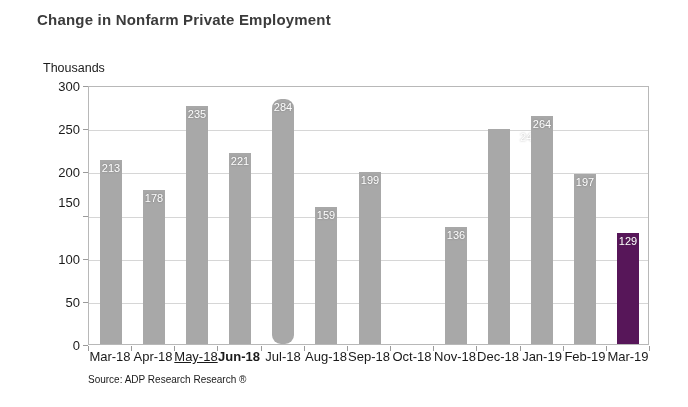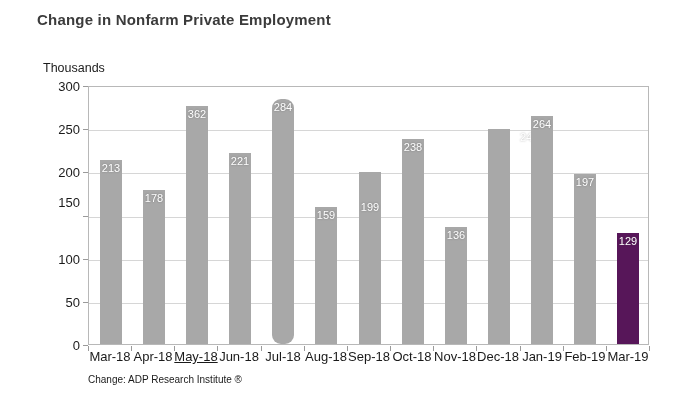--- a/index.html
+++ b/index.html
@@ -131,36 +131,33 @@
       <div class="gridline" style="top: 130px;"></div>
       <div class="gridline" style="top: 86px;"></div>
       <div class="gridline" style="top: 43px;"></div>
       <div class="bar" style="left: 11px; height: 184px; background: rgb(168, 168, 168);">
         <div class="bar-value-label" style="color: rgb(255, 255, 255);">213</div>
       </div>
       <div class="bar" style="left: 54px; height: 154px; background: rgb(168, 168, 168);">
         <div class="bar-value-label" style="color: rgb(255, 255, 255);">178</div>
       </div>
       <div class="bar" style="left: 97px; height: 238px; background: rgb(168, 168, 168);">
-        <div class="bar-value-label" style="color: rgb(255, 255, 255);">362</div>
+        <div class="bar-value-label" style="color: rgb(255, 255, 255);">235</div>
       </div>
       <div class="bar" style="left: 140px; height: 191px; background: rgb(168, 168, 168);">
         <div class="bar-value-label" style="color: rgb(255, 255, 255);">221</div>
       </div>
       <div class="bar" style="left: 183px; height: 245px; background: rgb(168, 168, 168); border-radius: 9px;">
         <div class="bar-value-label" style="color: rgb(255, 255, 255);">284</div>
       </div>
       <div class="bar" style="left: 226px; height: 137px; background: rgb(168, 168, 168);">
         <div class="bar-value-label" style="color: rgb(255, 255, 255);">159</div>
       </div>
       <div class="bar" style="left: 270px; height: 172px; background: rgb(168, 168, 168);">
-        <div class="bar-value-label" style="color: rgb(255, 255, 255); margin-top: 27px;">199</div>
-      </div>
-      <div class="bar" style="left: 313px; height: 205px; background: rgb(168, 168, 168);">
-        <div class="bar-value-label" style="color: rgb(255, 255, 255);">238</div>
+        <div class="bar-value-label" style="color: rgb(255, 255, 255);">199</div>
       </div>
       <div class="bar" style="left: 356px; height: 117px; background: rgb(168, 168, 168);">
         <div class="bar-value-label" style="color: rgb(255, 255, 255);">136</div>
       </div>
       <div class="bar" style="left: 399px; height: 215px; background: rgb(168, 168, 168);">
         <div class="bar-value-label" style="color: rgb(255, 255, 255); padding-left: 32px;">249</div>
       </div>
       <div class="bar" style="left: 442px; height: 228px; background: rgb(168, 168, 168);">
         <div class="bar-value-label" style="color: rgb(255, 255, 255);">264</div>
       </div>
@@ -197,29 +194,29 @@
       <div class="x-tick-mark" style="left: 390px; top: 346px;"></div>
       <div class="x-tick-mark" style="left: 433px; top: 346px;"></div>
       <div class="x-tick-mark" style="left: 476px; top: 346px;"></div>
       <div class="x-tick-mark" style="left: 520px; top: 346px;"></div>
       <div class="x-tick-mark" style="left: 563px; top: 346px;"></div>
       <div class="x-tick-mark" style="left: 606px; top: 346px;"></div>
       <div class="x-tick-mark" style="left: 649px; top: 346px;"></div>
       <div class="x-tick-label" style="left: 88px; width: 44px;">Mar-18</div>
       <div class="x-tick-label" style="left: 131px; width: 44px;">Apr-18</div>
       <div class="x-tick-label" style="left: 174px; width: 44px; text-decoration: underline;">May-18</div>
-      <div class="x-tick-label" style="left: 217px; width: 44px;">Jun-18</div>
+      <div class="x-tick-label" style="left: 217px; width: 44px; font-weight: bold;">Jun-18</div>
       <div class="x-tick-label" style="left: 261px; width: 44px;">Jul-18</div>
       <div class="x-tick-label" style="left: 304px; width: 44px;">Aug-18</div>
       <div class="x-tick-label" style="left: 347px; width: 44px;">Sep-18</div>
       <div class="x-tick-label" style="left: 390px; width: 44px;">Oct-18</div>
       <div class="x-tick-label" style="left: 433px; width: 44px;">Nov-18</div>
       <div class="x-tick-label" style="left: 476px; width: 44px;">Dec-18</div>
       <div class="x-tick-label" style="left: 520px; width: 44px;">Jan-19</div>
       <div class="x-tick-label" style="left: 563px; width: 44px;">Feb-19</div>
       <div class="x-tick-label" style="left: 606px; width: 44px;">Mar-19</div>
     </div>
 
-  <div class="source-note">Change: ADP Research Institute ®</div>
+  <div class="source-note">Source: ADP Research Research ®</div>
 
   <div class="logo-circle" style="background: rgb(29, 118, 181);"></div>
 
 </div>
 
 </body></html>

